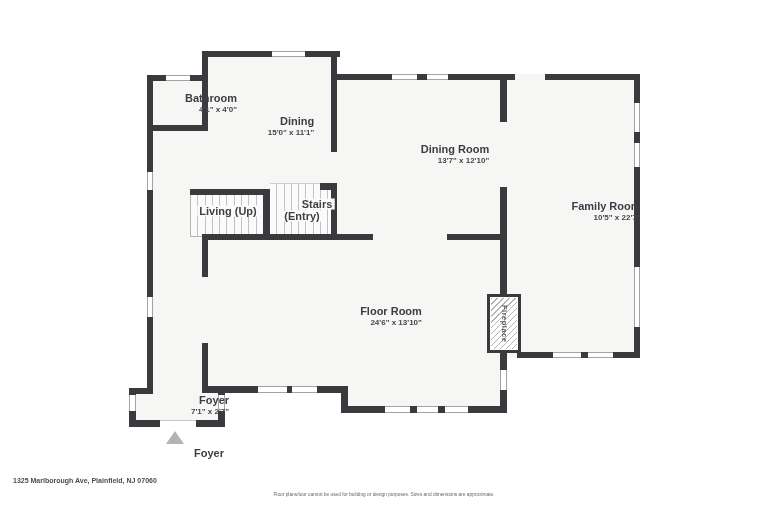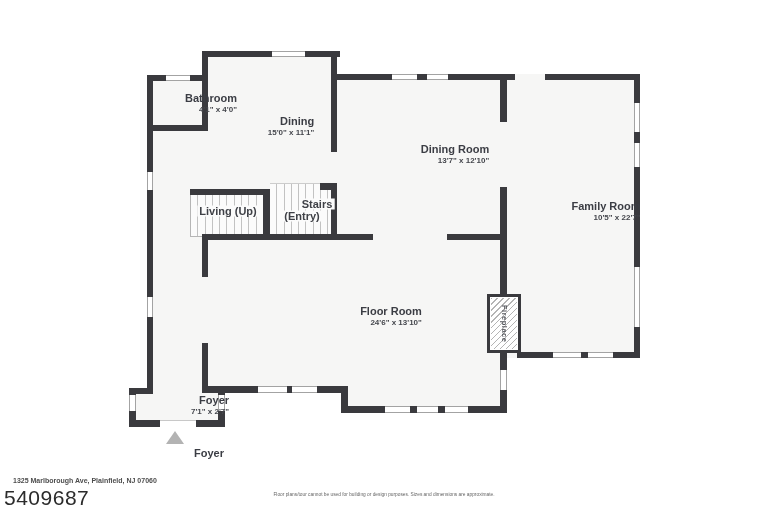--- a/index.html
+++ b/index.html
@@ -138,16 +138,15 @@
     <div class="room-name">Foyer</div>
     <div class="room-dims">7'1" x 2'7"</div>
   </div>
 
   <div class="entry-arrow" style="left:166px;top:431px"></div>
   <div class="room-label" style="left:175px;top:447px">
     <div class="room-name">Foyer</div>
   </div>
 
   <div class="footer-address">1325 Marlborough Ave, Plainfield, NJ 07060</div>
-  <div class="footer-mls">5409687</div>
   <div class="footer-disclaimer">Floor plans/tour cannot be used for building or design purposes. Sizes and dimensions are approximate.</div>
 
 </div>
 
 </body></html>

